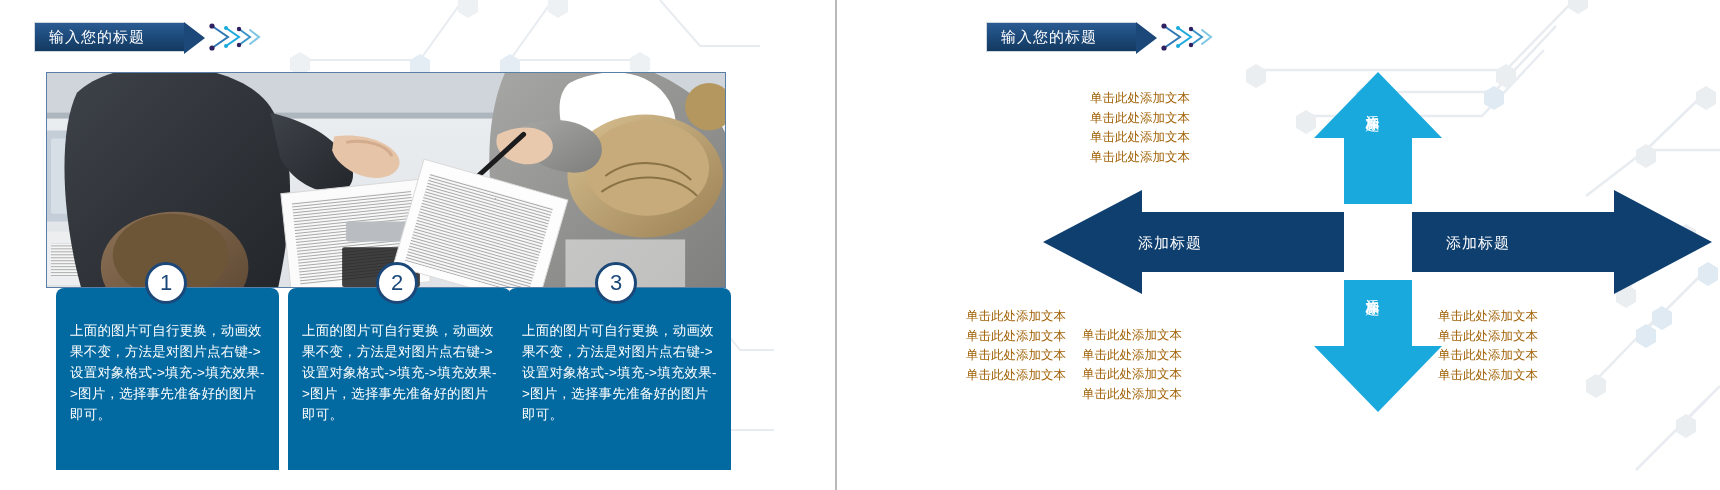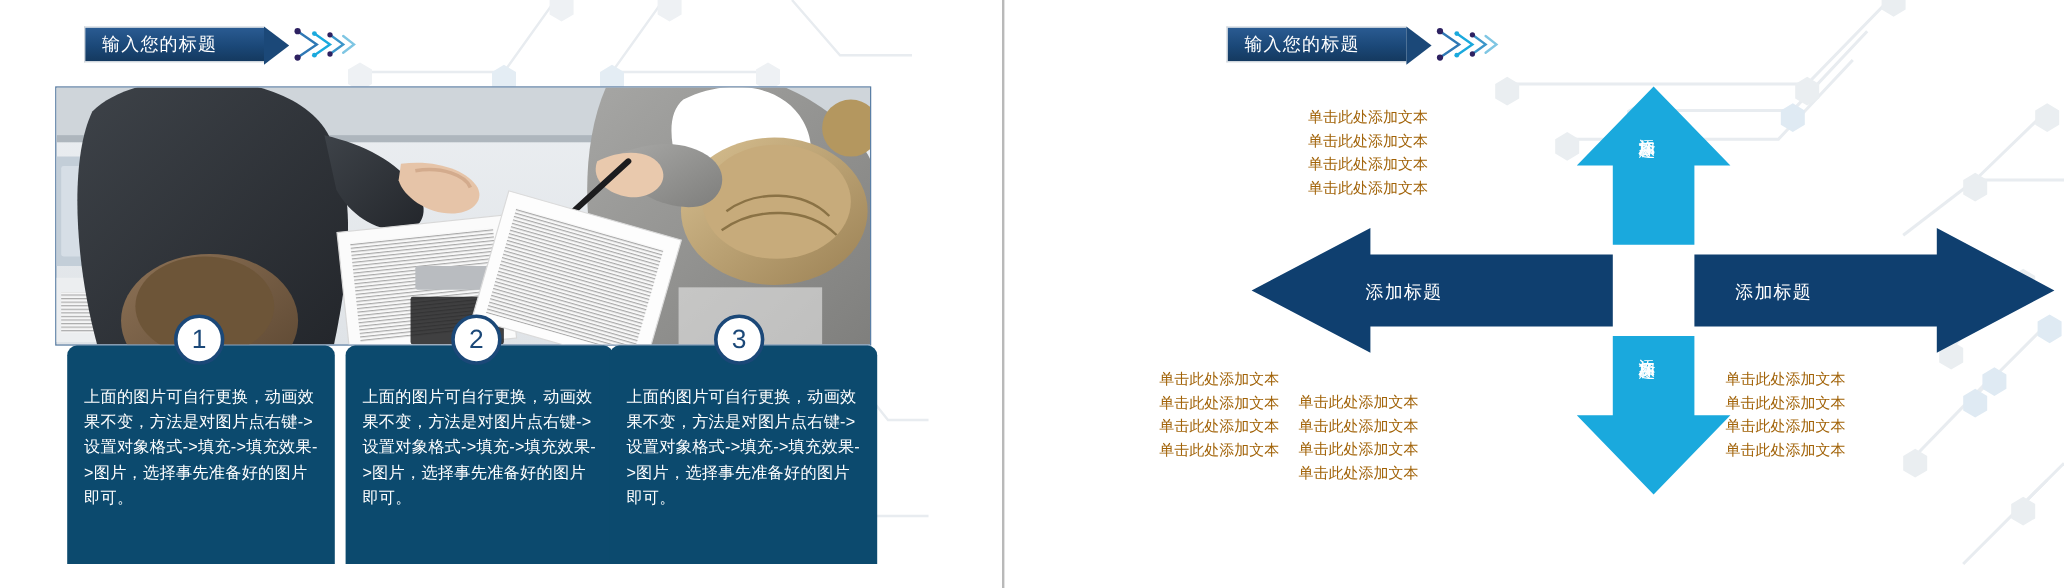--- a/index.html
+++ b/index.html
@@ -41,21 +41,20 @@
   }
   .banner-shape {
     position: relative;
     height: 30px; width: 150px;
     background: #1c4a7e;
     background: linear-gradient(180deg,#2a5b92 0%,#1b4878 55%,#14395f 100%);
     display: flex; align-items: center;
     padding-left: 14px;
     border: 1px solid #cfd6dd;
     border-right: none;
-    margin-left: 36px;
   }
   .banner-shape::after {
     content: "";
     position: absolute; right: -21px; top: -1px;
     width: 0; height: 0;
     border-top: 16px solid transparent;
     border-bottom: 16px solid transparent;
     border-left: 21px solid #1b4878;
   }
   .banner-text {
@@ -83,21 +82,21 @@
     background: #ffffff; border: 3px solid #1b4878;
     display: flex; align-items: center; justify-content: center;
     color: #1b4878; font-size: 22px; font-weight: 400;
     z-index: 5;
   }
 
   
   .textbox {
     position: absolute;
     top: 288px; height: 182px;
-    background: #0c4a6e;
+    background: #0369a1;
     border-radius: 8px 8px 0 0;
     color: #ffffff;
     padding: 32px 14px 10px 14px;
     font-size: 13.5px; line-height: 21px;
     letter-spacing: 0.2px;
   }
 
   
   .cross { position: absolute; left: 0; top: 0; width: 774px; height: 490px; }
   .cross svg { display:block; }

